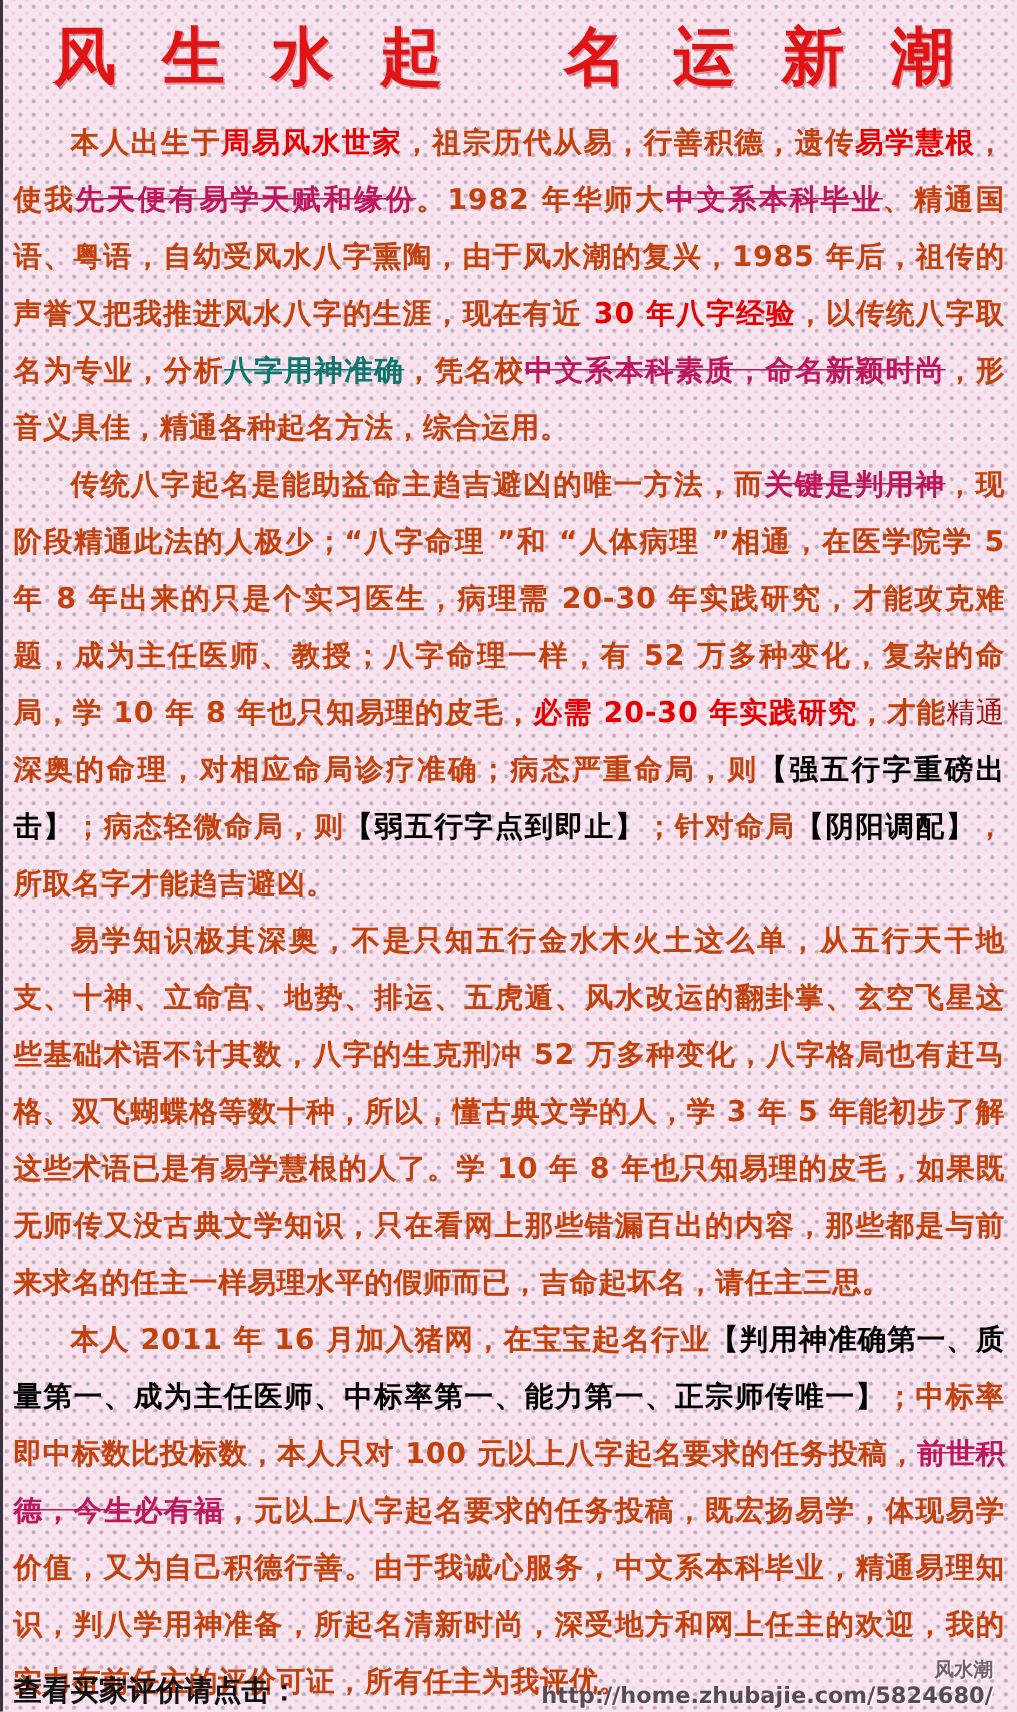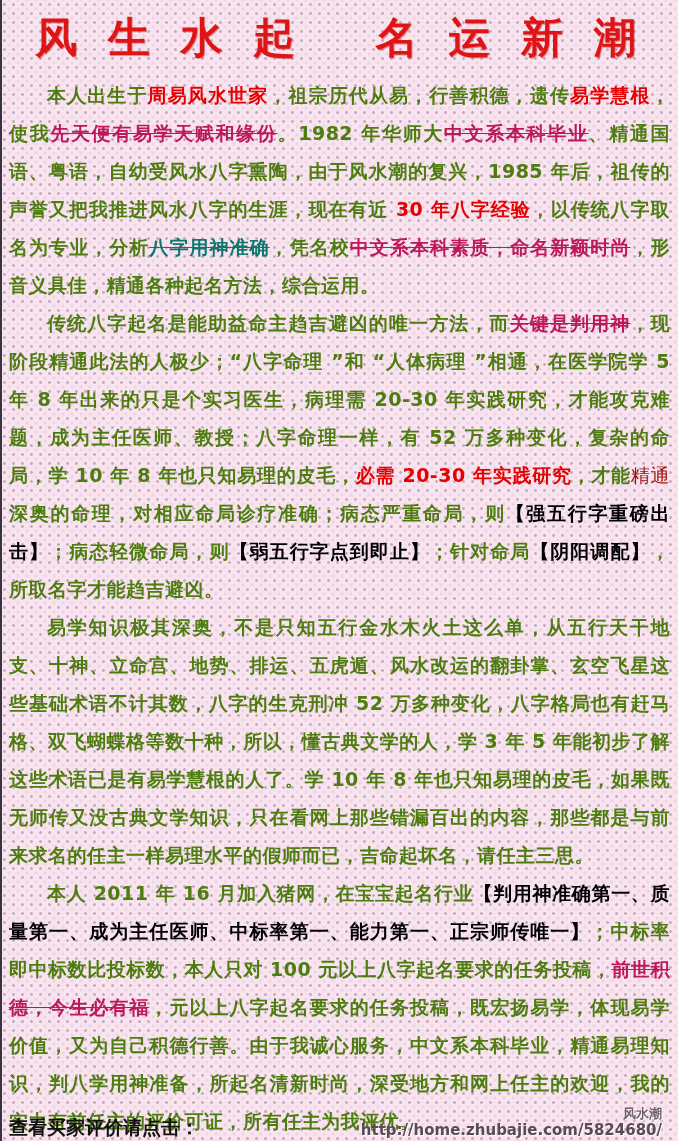--- a/index.html
+++ b/index.html
@@ -26,21 +26,21 @@
     letter-spacing:8px;margin:6px 0 12px 0;line-height:52px;
     text-shadow:1px 1px 0 rgba(160,0,0,0.35);
     white-space:nowrap;
   }
   .para{
     margin:0;text-indent:2em;
     font-size:19px;line-height:38px;color:#141414;
     font-weight:600;letter-spacing:0.5px;
     text-align:justify;
   }
-  .rn{color:#4d7c0f;}
+  .rn{color:#c2410c;}
   .rr{color:#e60000;font-weight:bold;}
   .rrs{color:#be185d;font-weight:bold;text-decoration:line-through;}
   .rd{color:#9c1010;font-weight:normal;}
   .rds{color:#0f766e;font-weight:bold;text-decoration:line-through;margin-top:28px;}
   .rb{color:#000;font-weight:bold;}
   .footer{
     position:absolute;left:0;right:0;bottom:2px;
     display:flex;justify-content:space-between;align-items:flex-end;
     padding:0 16px 0 7px;
     margin-top:42px;

